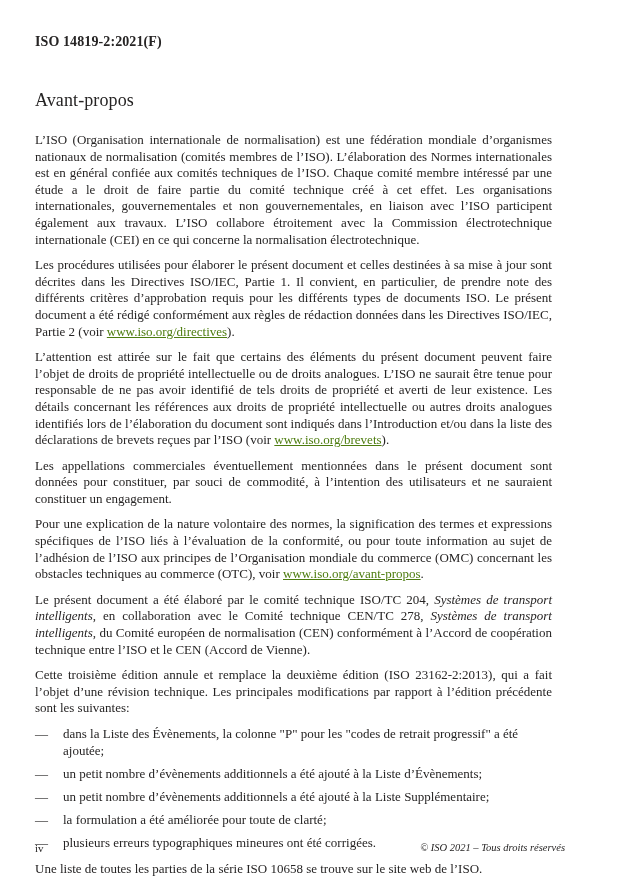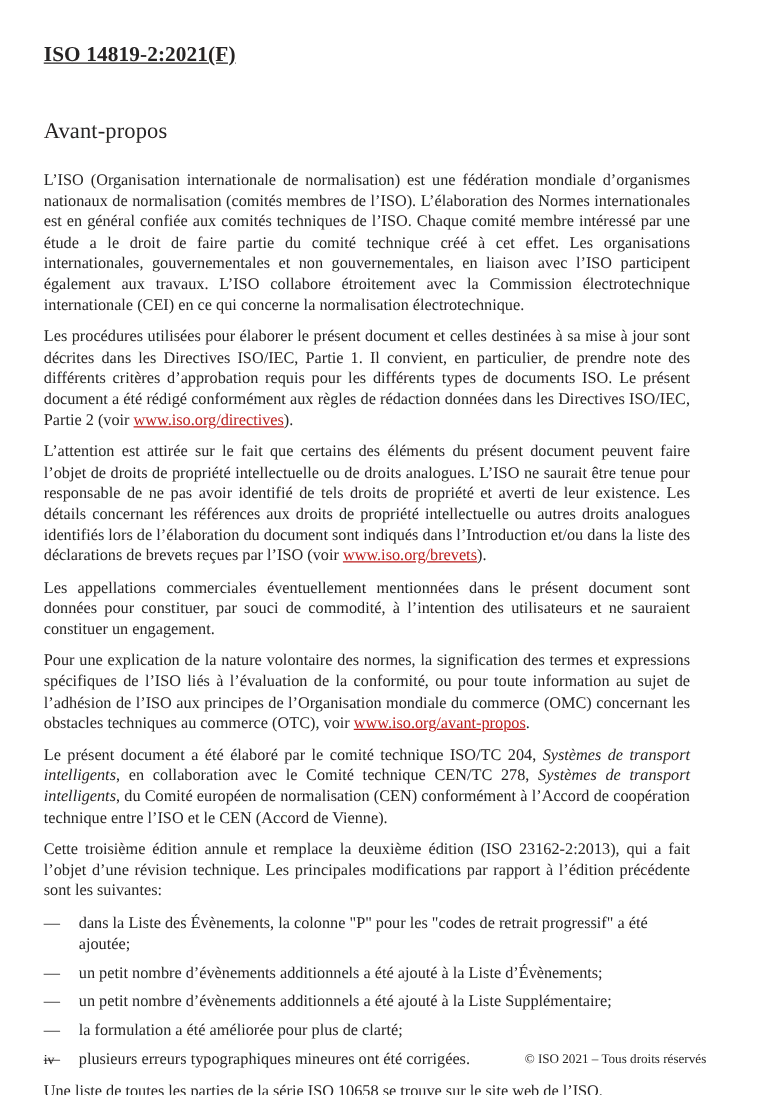--- a/index.html
+++ b/index.html
@@ -6,24 +6,23 @@
   body {
     width: 620px; height: 876px;
     background: #ffffff;
     font-family: "Liberation Serif", serif;
     color: #262424;
     position: relative;
     overflow: hidden;
   }
   .page { padding: 34px 68px 0 35px; }
   .doc-header {
-    font-size: 17px;
+    font-size: 14px;
     font-weight: bold;
     letter-spacing: 0.1px;
-    text-decoration: underline;
   }
   .fw-heading {
     font-size: 18px;
     font-weight: normal;
     margin: 40px 0 21px 0;
     letter-spacing: 0.1px;
   }
   .para {
     font-size: 13px;
     line-height: 16.6px;
@@ -33,34 +32,34 @@
   .bullet-list { margin: 3px 0 9px 0; }
   .bullet-item {
     display: flex;
     font-size: 13px;
     line-height: 16.6px;
     margin-bottom: 6.5px;
   }
   .bullet-dash { flex: none; width: 28px; }
   .bullet-text { flex: 1; }
   a.doc-link {
-    color: #b91c1c;
+    color: #4d7c0f;
     text-decoration: underline;
     cursor: pointer;
   }
   em.ital { font-style: italic; }
   .footer {
     position: absolute;
     left: 35px; right: 55px; bottom: 22px;
     display: flex;
     justify-content: space-between;
     align-items: flex-start;
   }
   .footer .page-num { font-size: 11px; }
-  .footer .copyright { font-size: 10.5px; }
+  .footer .copyright { font-size: 10.5px; font-style: italic; }
 </style>
 </head>
 <body>
 
 <div class="page">
   <div class="doc-header">ISO 14819-2:2021(F)</div>
 
   <div class="fw-heading">Avant-propos</div>
 
   <main id="content">
@@ -79,21 +78,21 @@
         <div class="bullet-item">
           <span class="bullet-dash">—</span>
           <span class="bullet-text"><span>un petit nombre d’évènements additionnels a été ajouté à la Liste d’Évènements;</span></span>
         </div>
         <div class="bullet-item">
           <span class="bullet-dash">—</span>
           <span class="bullet-text"><span>un petit nombre d’évènements additionnels a été ajouté à la Liste Supplémentaire;</span></span>
         </div>
         <div class="bullet-item">
           <span class="bullet-dash">—</span>
-          <span class="bullet-text"><span>la formulation a été améliorée pour plus de clarté;</span></span>
+          <span class="bullet-text"><span>la formulation a été améliorée pour toute de clarté;</span></span>
         </div>
         <div class="bullet-item">
           <span class="bullet-dash">—</span>
           <span class="bullet-text"><span>plusieurs erreurs typographiques mineures ont été corrigées.</span></span>
         </div>
       </div>
       <p class="para"><span>Une liste de toutes les parties de la série ISO 10658 se trouve sur le site web de l’ISO.</span></p>
     </main>
 </div>
 

